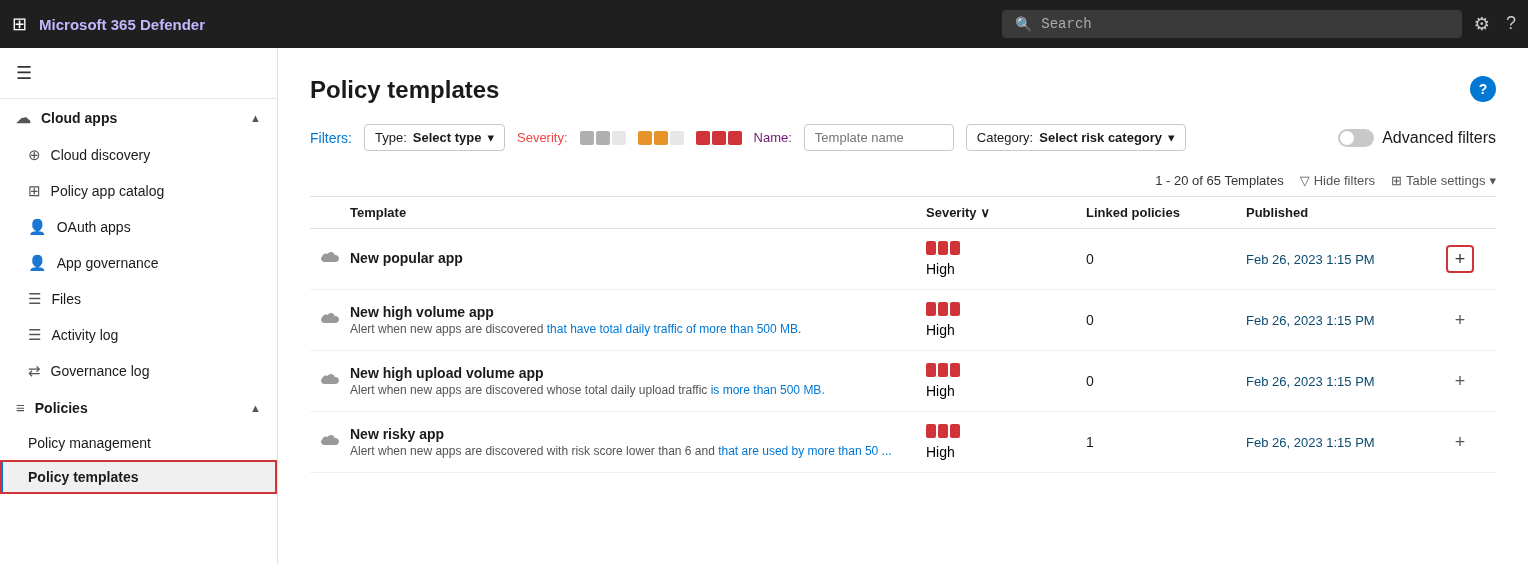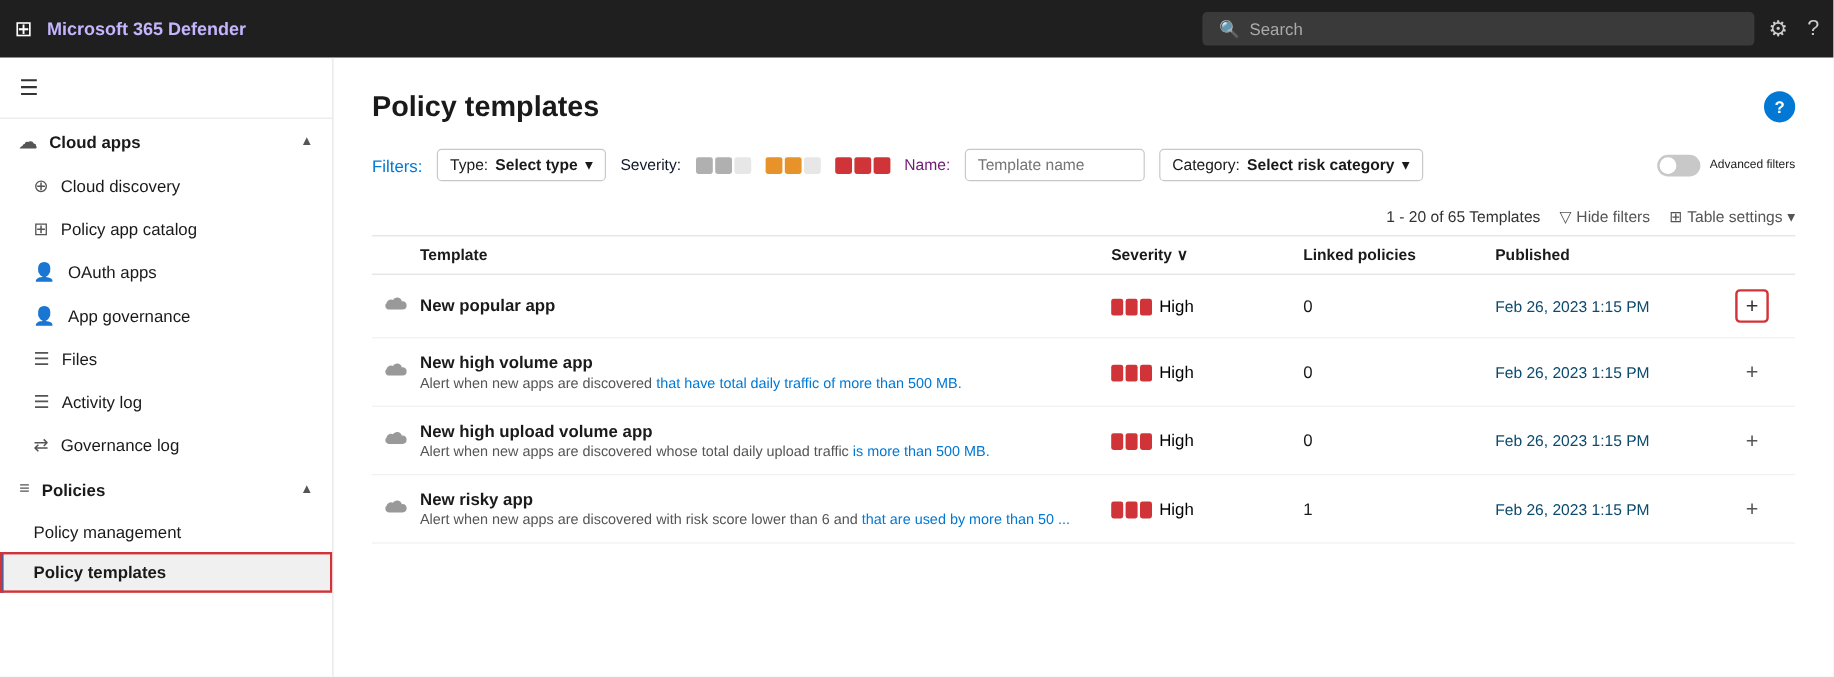--- a/index.html
+++ b/index.html
@@ -26,20 +26,21 @@
       width: 460px;
       gap: 8px;
     }
     .topbar-search input {
       background: transparent;
       border: none;
       color: #ccc;
       font-size: 14px;
       outline: none;
       width: 100%;
+      font-family: Liberation Mono, monospace;
     }
     .topbar-search input::placeholder { color: #aaa; }
     .topbar-icons { display: flex; gap: 16px; color: #ccc; font-size: 18px; }
 
     
     .layout { display: flex; flex: 1; overflow: hidden; }
 
     
     .sidebar {
       width: 278px;
@@ -150,21 +151,21 @@
       font-size: 13px;
       color: #888;
       outline: none;
       width: 150px;
     }
     .advanced-filters-area {
       margin-left: auto;
       display: flex;
       align-items: center;
       gap: 8px;
-      font-size: 10px;
+      font-size: 16px;
       color: #1a1a1a;
     }
     .toggle {
       width: 36px;
       height: 18px;
       border-radius: 10px;
       background: #c8c8c8;
       position: relative;
       cursor: pointer;
     }
@@ -218,21 +219,21 @@
       display: grid;
       grid-template-columns: 40px 1fr 160px 160px 200px 50px;
       padding: 12px 0;
       border-bottom: 1px solid #f0f0f0;
       align-items: center;
     }
     .row-icon { color: #555; font-size: 16px; display: flex; align-items: center; justify-content: center; }
     .row-name { font-size: 14px; font-weight: 600; color: #1a1a1a; margin-bottom: 2px; }
     .row-desc { font-size: 12px; color: #555; }
     .row-desc a { color: #0078d4; text-decoration: none; }
-    .severity-cell { display: flex; align-items: flex-end; gap: 6px; }
+    .severity-cell { display: flex; align-items: flex-start; gap: 6px; flex-direction: column; }
     .sev-icon { display: flex; gap: 2px; }
     .sev-bar { width: 10px; height: 14px; border-radius: 2px; }
     .linked-policies { color: #1a1a1a; font-size: 14px; }
     .published { color: #0c4a6e; font-size: 13px; }
     .add-btn {
       width: 28px;
       height: 28px;
       border: 2px solid #d13438;
       border-radius: 4px;
       display: flex;
@@ -335,21 +336,21 @@
 
     <div class="filters-row">
       <span class="filters-label">Filters:</span>
 
       <button class="filter-btn">
         <span>Type:</span>
         <span class="bold">Select type</span>
         <span>▾</span>
       </button>
 
-      <span style="font-size:13px;color:#0f172a;">Severity:</span>
+      <span style="font-size:13px;color:#ef4444;">Severity:</span>
       <div class="severity-dots" style="cursor:pointer;">
         <div class="dot dot-gray"></div>
         <div class="dot dot-gray"></div>
         <div class="dot dot-gray" style="opacity:0.3;"></div>
       </div>
       <div class="severity-dots" style="cursor:pointer;">
         <div class="dot dot-orange"></div>
         <div class="dot dot-orange"></div>
         <div class="dot dot-gray" style="opacity:0.3;"></div>
       </div>

